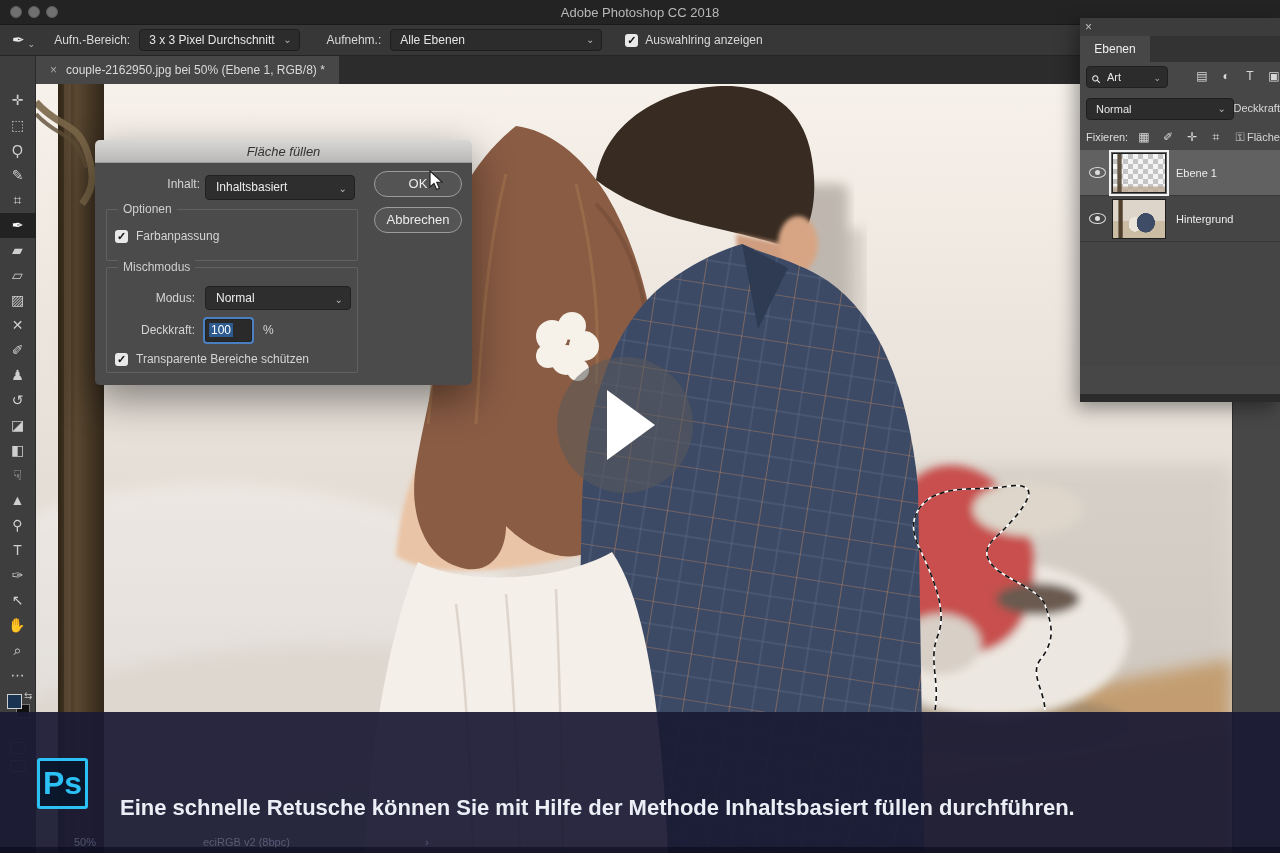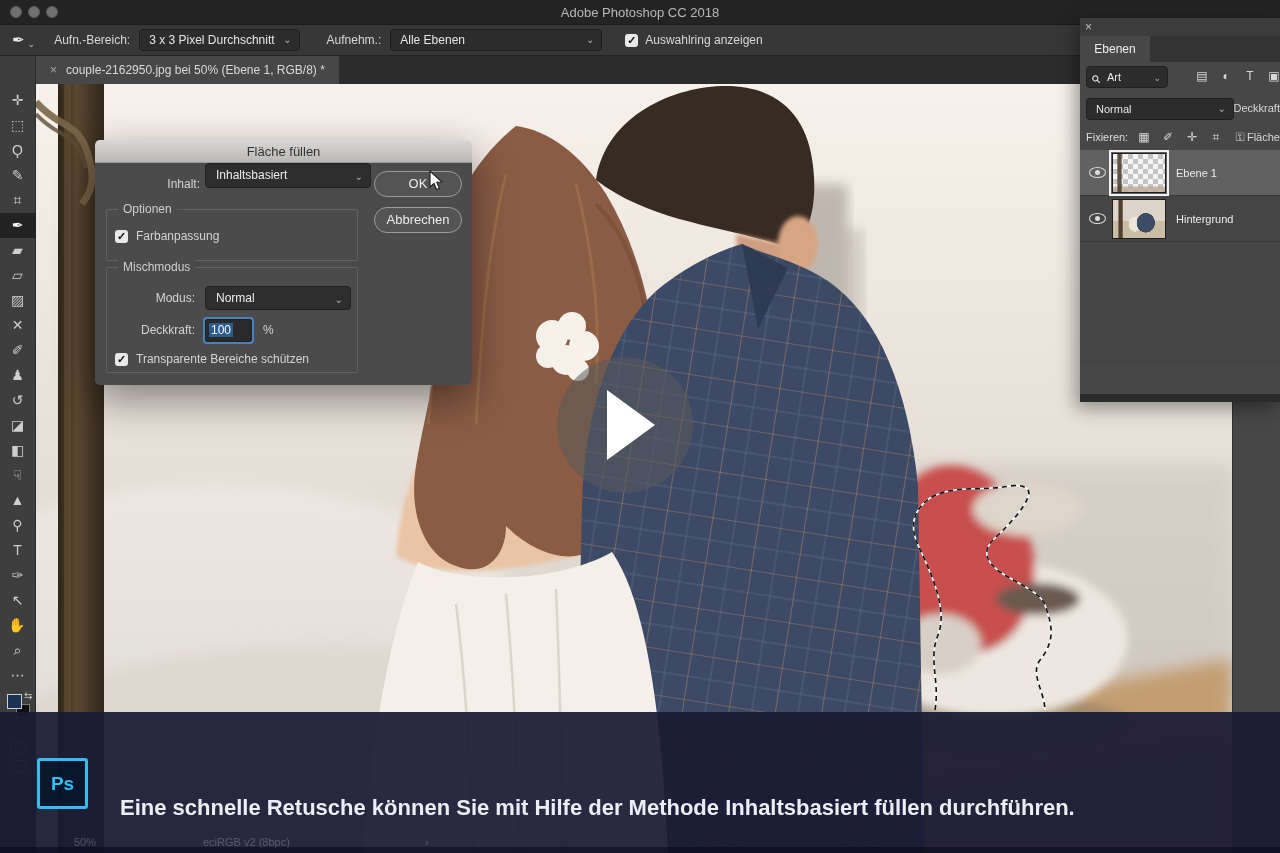--- a/index.html
+++ b/index.html
@@ -48,21 +48,21 @@
   
   #play { left:557px; top:357px; width:136px; height:136px; border-radius:50%;
     background:rgba(90,90,90,0.55); z-index:4; }
   #play .tri { position:absolute; left:50px; top:33px; width:0; height:0;
     border-left:48px solid #fff; border-top:35px solid transparent; border-bottom:35px solid transparent; }
 
   
   #dialog { left:95px; top:140px; width:377px; height:245px; z-index:5; border-radius:5px;
     box-shadow:0 14px 40px rgba(0,0,0,.45); font-size:12px; }
   #dialog .dtitle { height:23px; border-radius:5px 5px 0 0; text-align:center; line-height:23px;
-    background:linear-gradient(#d9d7d5,#bab8b6); color:#333; font-size:13px; border-bottom:1px solid #9a9a9a; }
+    background:linear-gradient(#d9d7d5,#bab8b6); color:#333; font-size:13px; border-bottom:1px solid #9a9a9a;font-style:italic; }
   #dialog .dbody { position:relative; height:222px; background:#4b4b4b; border-radius:0 0 5px 5px; color:#d4d4d4;padding-left:20px; }
   .dlabel { position:absolute; text-align:right; }
   .ddrop { position:absolute; background:#2e2e2e; border:1px solid #212121; border-radius:4px;
     color:#ececec; line-height:23px; padding:0 22px 0 10px; }
   .ddrop .chev { position:absolute; right:7px; top:1px; font-size:10px; color:#b8b8b8; }
   .pill { position:absolute; width:88px; height:26px; border:1.5px solid #9b9b9b; border-radius:13px;
     background:rgba(255,255,255,0.05); color:#ececec; text-align:center; line-height:23px; font-size:13px; }
   .group { position:absolute; border:1px solid #616161; border-radius:2px; }
   .group .glabel { position:absolute; top:-8px; left:11px; background:#4b4b4b; padding:0 5px; color:#cfcfcf; }
   .cbrow { position:absolute; display:flex; align-items:center; gap:8px; }
@@ -108,21 +108,21 @@
   #panel .pfill { position:absolute; left:0; top:224px; width:200px; height:124px; background:#454545; }
   #panel .pbottom { position:absolute; left:0; top:348px; width:200px; height:28px; background:#3d3d3d;
     border-top:1px solid #2e2e2e; text-align:right; padding:6px 2px 0 0; white-space:nowrap; }
   #panel .pbottom .picon { width:25px; font-size:12px; color:#cfcfcf; }
   #panel .pedge { position:absolute; left:0; top:376px; width:200px; height:8px; background:#2b2b2b; }
 
   
   #banner { left:0; top:712px; width:1280px; height:141px; background:rgba(26,26,52,0.93); z-index:8; color:#fff; }
   #banner .pslogo { position:absolute; left:37px; top:46px; width:51px; height:51px;
     border:3px solid #2bc1f5; border-radius:3px; background:rgba(8,22,42,0.9);
-    color:#2bc1f5; font-size:19px; font-weight:bold; text-align:center; line-height:45px; }
+    color:#2bc1f5; font-size:32px; font-weight:bold; text-align:center; line-height:45px; }
   #banner .btitle { position:absolute; left:120px; top:22px; font-size:42px; font-weight:400; letter-spacing:.5px; }
   #banner .bsub { position:absolute; left:120px; top:83px; font-size:22px; color:#eceef6; font-weight:700; }
   #banner .statusrow { position:absolute; left:0; bottom:3px; width:100%; height:14px;
     font-size:11px; color:rgba(150,150,185,0.45); }
   #banner .statusrow .s1 { position:absolute; left:74px; }
   #banner .statusrow .s2 { position:absolute; left:203px; }
   #banner .statusrow .s3 { position:absolute; left:425px; }
   #banner .bedge { position:absolute; left:0; bottom:0; width:100%; height:6px; background:rgba(8,8,24,0.55); }
 </style>
 </head>
@@ -296,21 +296,21 @@
   </div>
 
   <div id="play" class="abs">
     <div class="tri"></div>
   </div>
 
   <div id="dialog" class="abs">
     <div class="dtitle">Fläche füllen</div>
     <div class="dbody">
       <span class="dlabel" style="left:20px;top:14px;width:85px">Inhalt:</span>
-      <span class="ddrop" style="left:110px;top:0;width:166px;height:25px">
+      <span class="ddrop" style="left:110px;top:12px;width:150px;height:25px">
         <span>Inhaltsbasiert</span><span class="chev">⌄</span>
       </span>
       <span class="pill" style="left:279px;top:8px">OK</span>
       <span class="pill" style="left:279px;top:44px">Abbrechen</span>
 
       <div class="group" style="left:11px;top:46px;width:252px;height:52px">
         <span class="glabel">Optionen</span>
         <span class="cbrow" style="left:8px;top:19px">
           <span class="checkbox">✓</span>
           <span>Farbanpassung</span>

